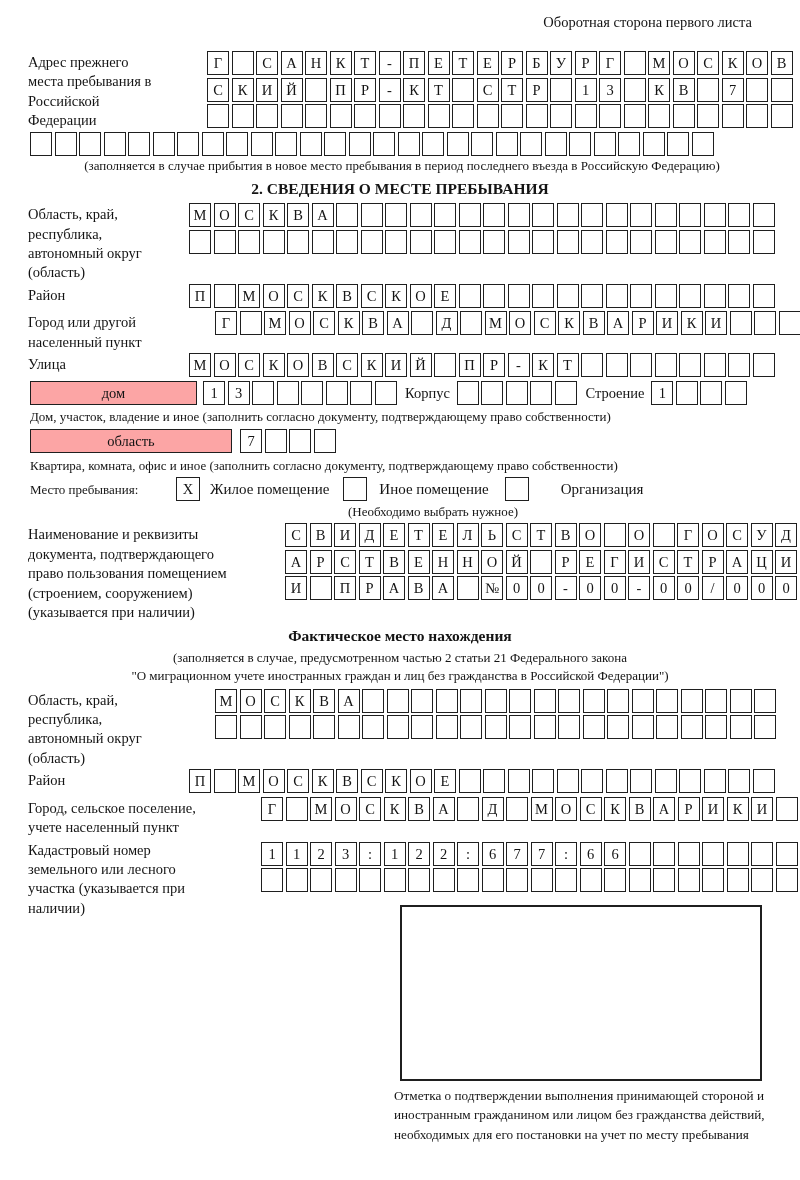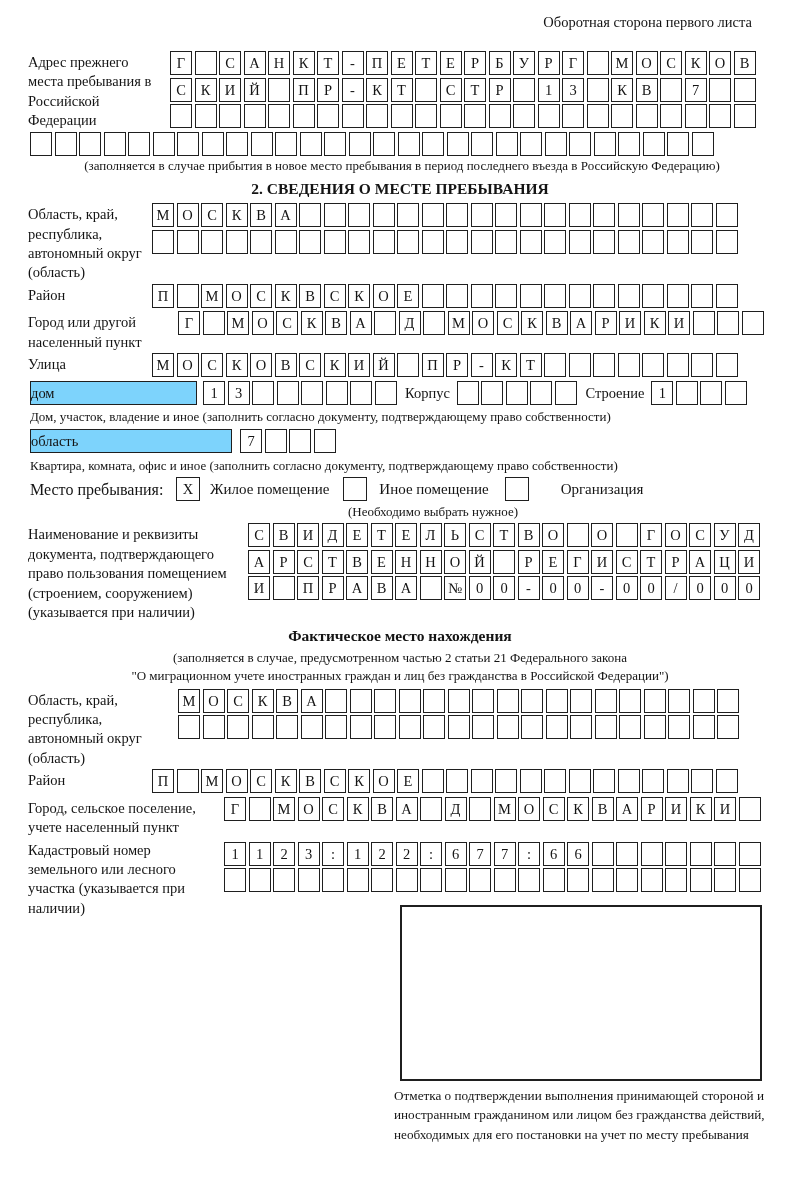--- a/index.html
+++ b/index.html
@@ -11,21 +11,21 @@
     box-sizing:border-box;
     padding:14px 0 0 28px;
     overflow:hidden;
   }
   .top-note{
     text-align:right;
     padding-right:48px;
     font-size:14.5px;
   }
   
-  .field{display:flex;align-items:flex-start;margin-bottom:1px;}
+  .field{display:flex;align-items:flex-start;margin-bottom:1px;gap:37px;}
   .field-label{
     flex:none;font-size:14.5px;line-height:1.34;
     padding-top:2px;
   }
   .w138{width:138px;} .w120{width:120px;} .w212{width:212px;} .w188{width:188px;}
   .grids{display:flex;flex-direction:column;}
   .grid{display:flex;margin-bottom:2.5px;}
   .ml4{margin-left:4px;} .ml8{margin-left:8px;} .ml30{margin-left:30px;}
   .cell{
     flex:none;width:20px;height:22px;
@@ -38,28 +38,28 @@
   }
   .note-center{text-align:center;width:744px;}
   .heading{
     font-size:15.5px;font-weight:bold;text-align:center;
     width:744px;margin:5px 0 5px 0;
   }
   
   .inline-row{display:flex;align-items:flex-start;margin:1px 0 2px 2px;}
   .box-label{
     flex:none;height:22px;border:1.5px solid #1f1f1f;
-    text-align:left;font-size:14.5px;line-height:23px;background:#7dd3fc;
+    text-align:center;font-size:14.5px;line-height:23px;background:#fca5a5;
   }
   .box-dom{width:165px;margin-right:6px;}
   .box-kv{width:200px;margin-right:8px;}
   .inline-label{flex:none;font-size:14.5px;line-height:25px;margin:0 7px 0 6px;}
   
   .stay-row{display:flex;align-items:flex-start;margin:3px 0 0 2px;}
-  .stay-label{flex:none;font-size:16px;line-height:25px;width:140px;}
+  .stay-label{flex:none;font-size:13px;line-height:25px;width:140px;}
   .cb{
     flex:none;width:22px;height:22px;border:1.5px solid #1f1f1f;
     text-align:center;font-size:14.5px;line-height:22px;background:#fff;
   }
   .opt{flex:none;font-size:15px;line-height:25px;}
   .stay-note{font-size:13px;text-align:right;width:320px;margin:2px 0 3px 170px;}
   .fact-note{font-size:13px;text-align:center;width:744px;margin:0 0 2px 0;}
   
   .stamp-box{
     width:358px;height:172px;border:2px solid #1f1f1f;

